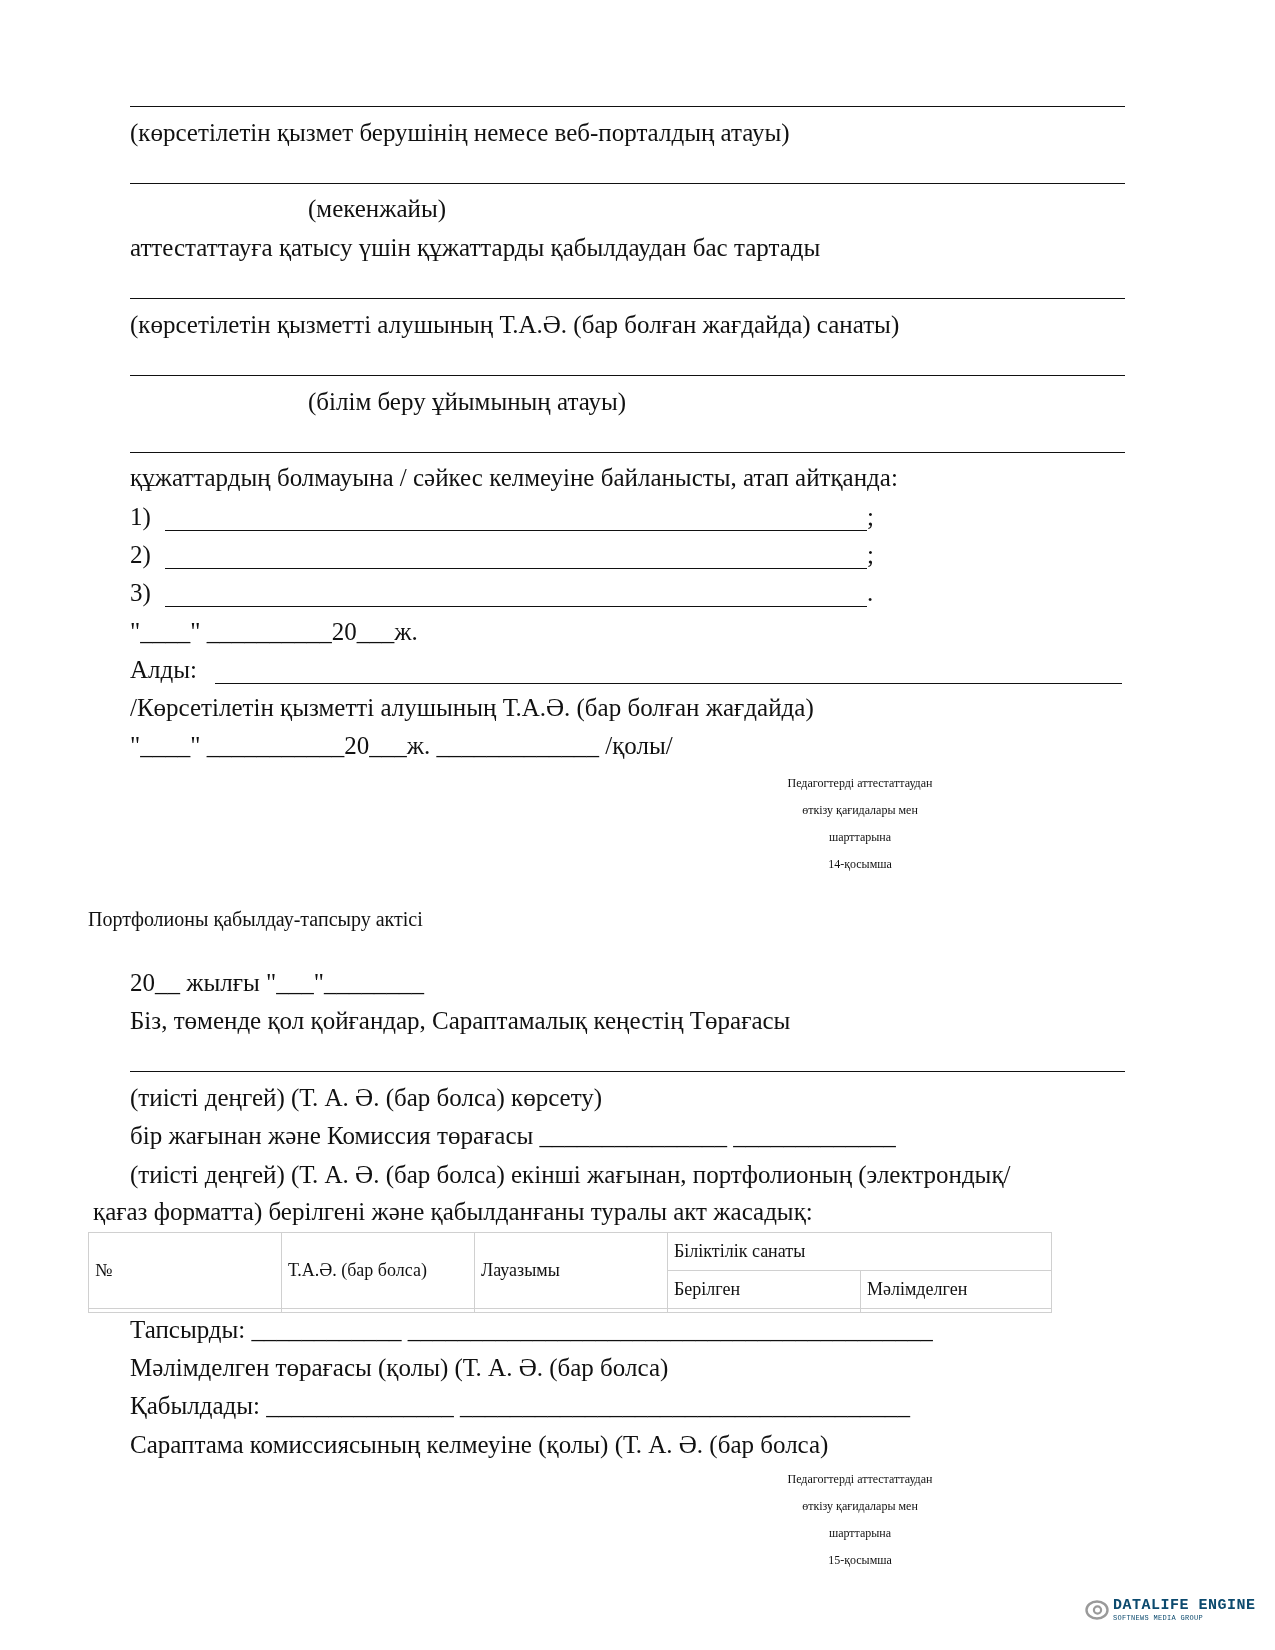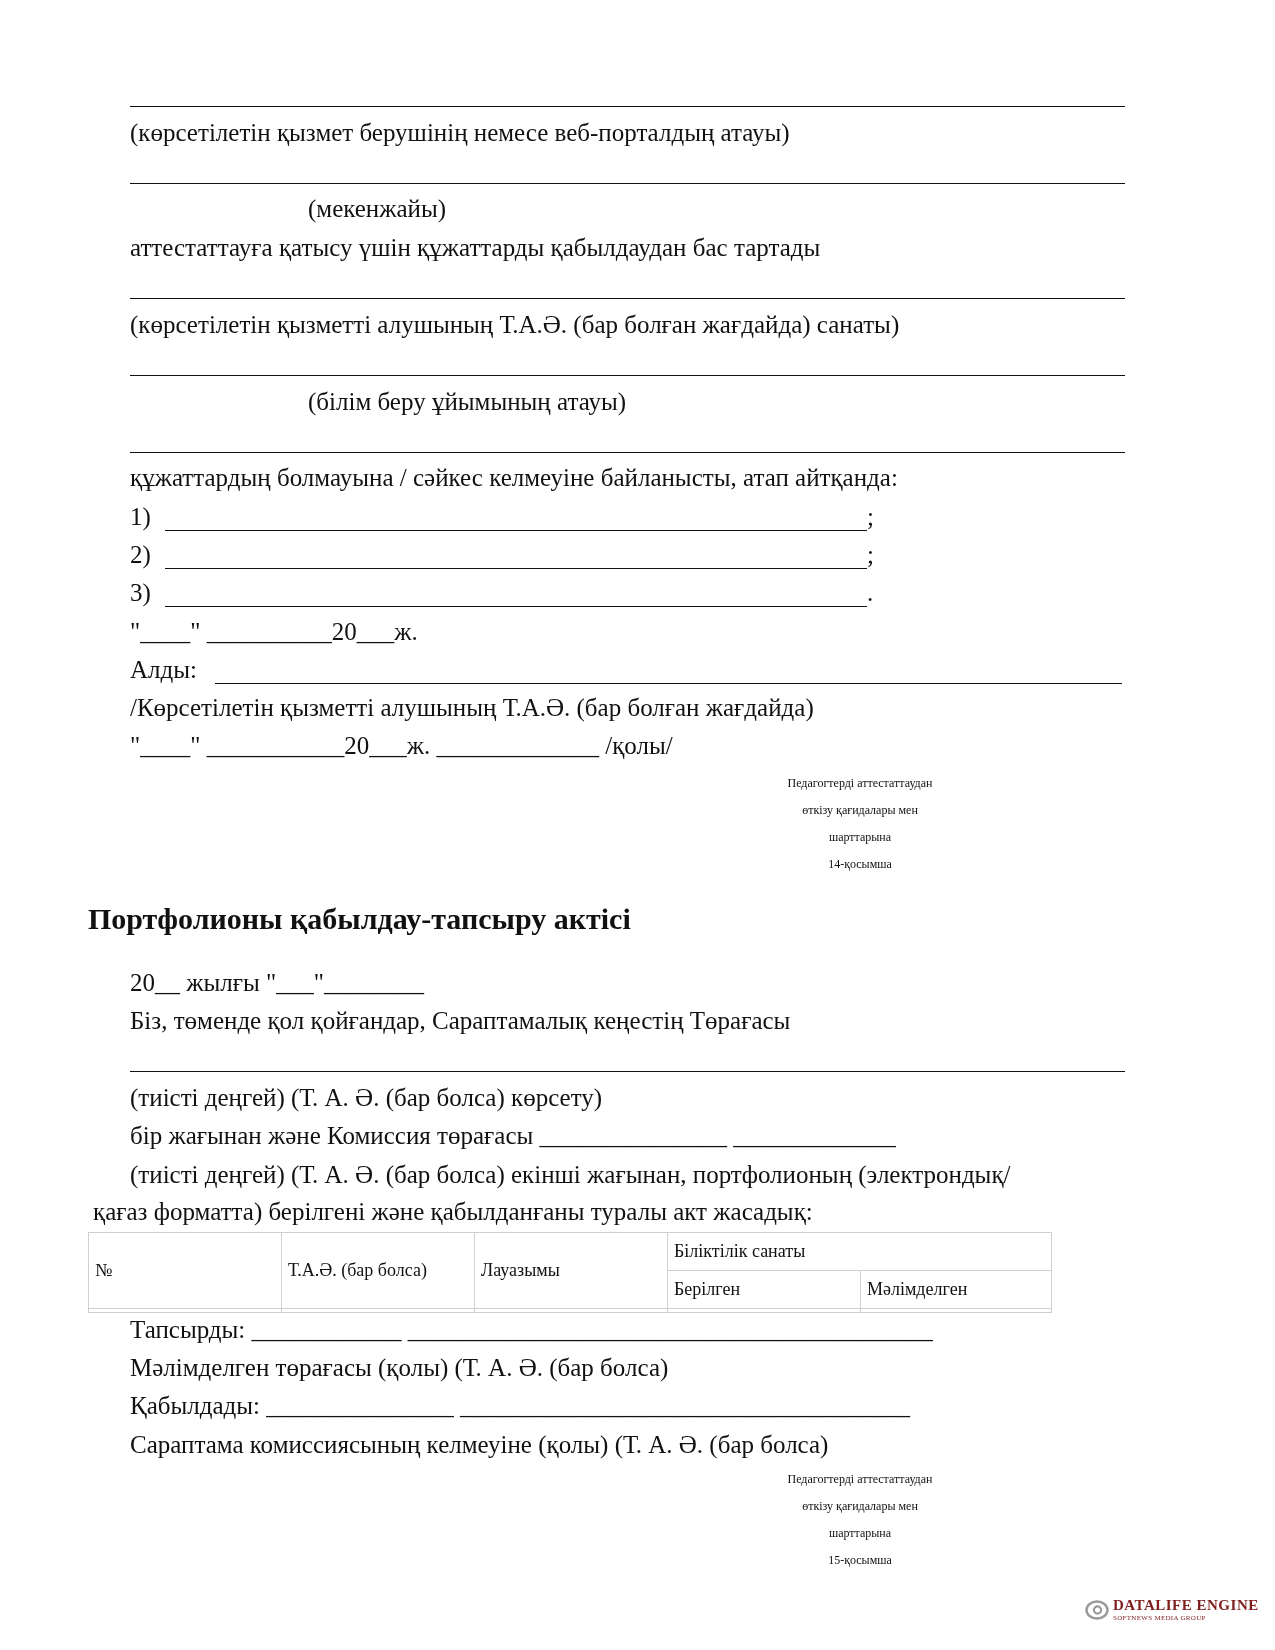--- a/index.html
+++ b/index.html
@@ -4,26 +4,26 @@
 <style>
   html, body { margin:0; padding:0; background:#ffffff; }
   body { width:1275px; height:1650px; position:relative; overflow:hidden;
          font-family:"Liberation Serif", "DejaVu Serif", serif; color:#111; }
   .abs { position:absolute; }
   .t { font-size:25px; line-height:30px; white-space:nowrap; }
   .rule { position:absolute; height:0; border-top:1.6px solid #111; }
   .i { }
   .note { position:absolute; left:720px; width:280px; text-align:center;
           font-size:12px; line-height:27px; }
-  .heading { font-weight:bold; font-size:30px; }
+  .heading { font-weight:normal; font-size:20px; }
   table.grid { position:absolute; left:88px; top:1232px; width:964px;
                border-collapse:collapse; font-size:18px; }
   table.grid td { border:1.5px solid #d0d0d0; padding:4px 6px; vertical-align:middle; }
-  .wm { position:absolute; left:1085px; top:1597px; color:#7f1d1d;
-        font-family:Liberation Serif, serif; }
+  .wm { position:absolute; left:1085px; top:1597px; color:#0c4a6e;
+        font-family:Liberation Mono, monospace; }
   .wm .big { font-size:15px; font-weight:bold; letter-spacing:0.5px; }
   .wm .small { font-size:7px; letter-spacing:0.3px; }
 </style>
 </head>
 <body>
 
 <div class="rule" style="left:130px; top:106px; width:995px;"></div>
 <div class="abs t" style="left:130px; top:118px;">
   <span>(көрсетілетін қызмет берушінің </span><span class="i">немесе веб-порталдың атауы)</span>
 </div>

